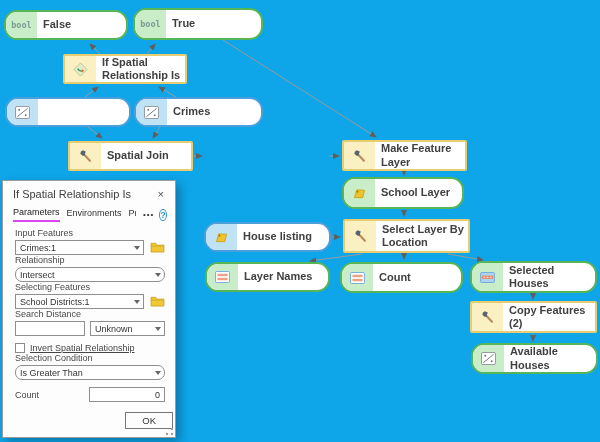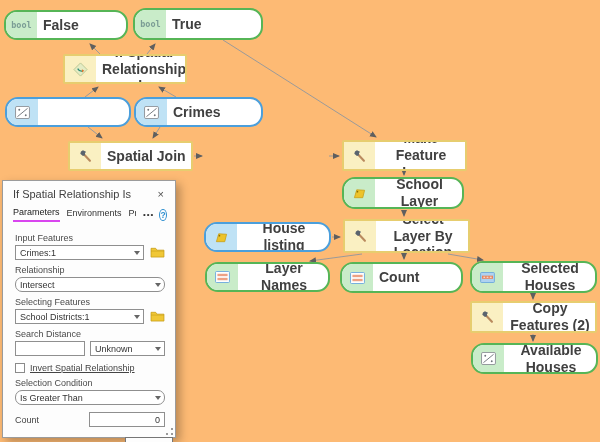--- a/index.html
+++ b/index.html
@@ -1,25 +1,25 @@
 <!DOCTYPE html>
 <html><head>
 <meta charset="utf-8">
 <style>
   * { margin:0; padding:0; box-sizing:border-box; }
   html,body { background:#e9e9e9; }
   #screen {
-    position:relative; width:600px; height:442px; background:#fdba74;
+    position:relative; width:600px; height:442px; background:#0ea5e9;
     font-family:"Liberation Sans", sans-serif; overflow:hidden;
   }
   
   .node { position:absolute; display:flex; background:#fff; z-index:2; }
   .node .icon-cell { width:31px; flex:0 0 31px; display:flex; align-items:center; justify-content:center; }
   .node .label-cell { flex:1; display:flex; align-items:center; padding:2px 4px 2px 6px;
-    font-size:14px; font-weight:600; color:#404040; line-height:1.2;text-align:center; }
+    font-size:11px; font-weight:600; color:#404040; line-height:1.2; }
   .data-node { border:2px solid; border-radius:13px; overflow:hidden; }
   .data-node.green { border-color:#56b556; }
   .data-node.green .icon-cell { background:#c9ecc9; }
   .data-node.blue { border-color:#4b9fdc; }
   .data-node.blue .icon-cell { background:#bfe2f5; }
   .tool-node { border:2px solid #e7cd6f; border-radius:2px; overflow:hidden; }
   .tool-node .icon-cell { background:#faf0c2; }
   .bool-txt { font-family:"DejaVu Sans Mono", monospace; font-size:8.5px; font-weight:bold; color:#7b9d95; }
   
   #edges { position:absolute; left:0; top:0; z-index:1; }
@@ -35,21 +35,21 @@
   .dlg-title { font-size:11px; color:#404040; }
   .dlg-close { font-size:11px; color:#505050; cursor:default; padding:0 2px; }
   .dlg-tabs { display:flex; align-items:center; padding:3px 8px 0 10px; }
   .tab { font-size:9px; color:#333; padding-bottom:3px; margin-right:7px; white-space:nowrap; }
   .tab.active { color:#1a1a1a; border-bottom:2px solid #d946ef; }
   .tab.truncated { overflow:hidden; width:13px; }
   .overflow-dots { font-size:8px; color:#333; letter-spacing:1px; margin-right:5px; }
   .help-circle { width:12px; height:12px; border:1px solid #2e8fd0; border-radius:50%;
     color:#2e8fd0; font-size:8.5px; font-weight:bold; display:flex; align-items:center; justify-content:center; }
   .dlg-body { padding:6px 10px 0 12px; }
-  .fld-label { font-size:9px; color:#4a4a4a; margin-top:5px; margin-bottom:2px; }
+  .fld-label { font-size:9px; color:#4a4a4a; margin-bottom:2px; }
   .row { display:flex; align-items:center; }
   .combo { position:relative; height:15px; border:1px solid #8f8f8f; background:#fff;
     display:flex; align-items:center; padding:0 14px 0 4px; font-size:9px; color:#333; }
   .combo .chevron { position:absolute; right:3px; top:5px; width:0; height:0;
     border-left:3px solid transparent; border-right:3px solid transparent; border-top:4px solid #666; }
   .txtbox { height:15px; border:1px solid #8f8f8f; background:#fff; font-size:9px; color:#333;
     padding:0 4px; display:flex; align-items:center; }
   .w-combo { width:131px; }
   .w-full { width:150px;border-radius:7px; }
   .folder { margin-left:6px; flex:0 0 auto; }

